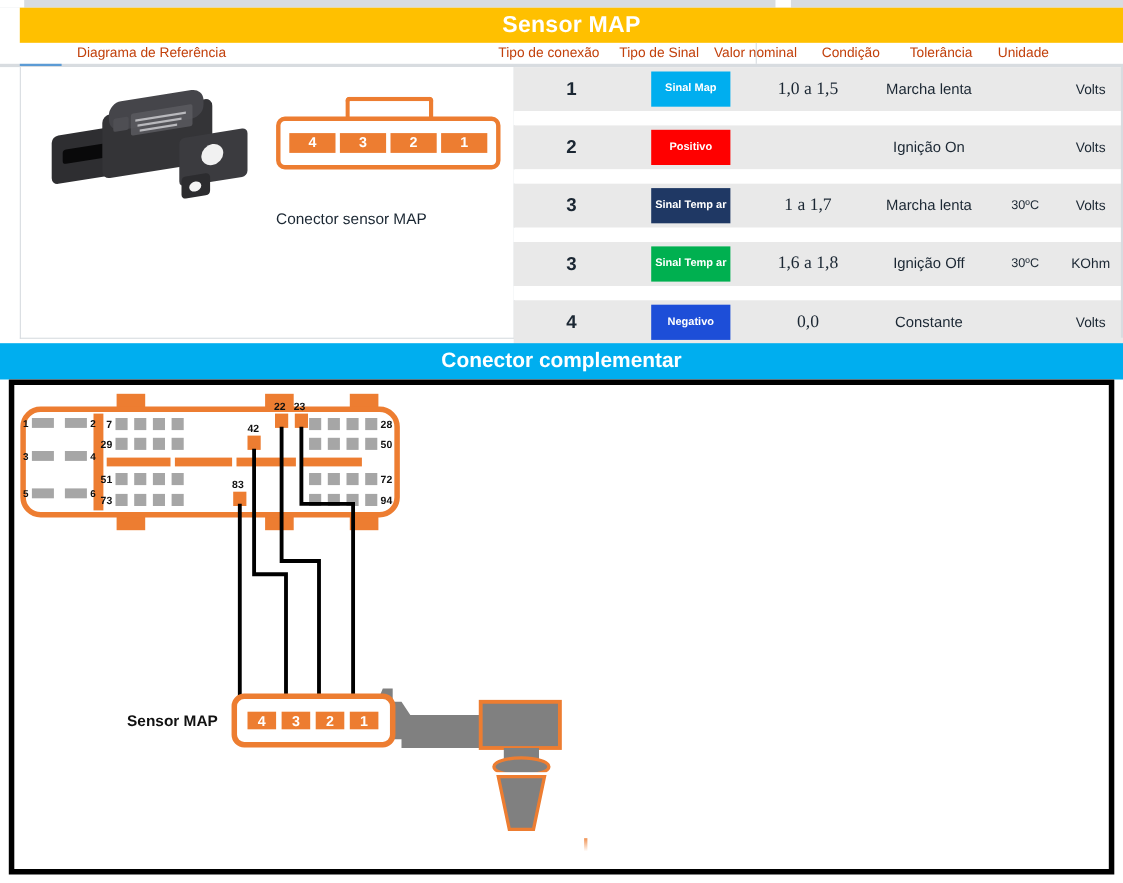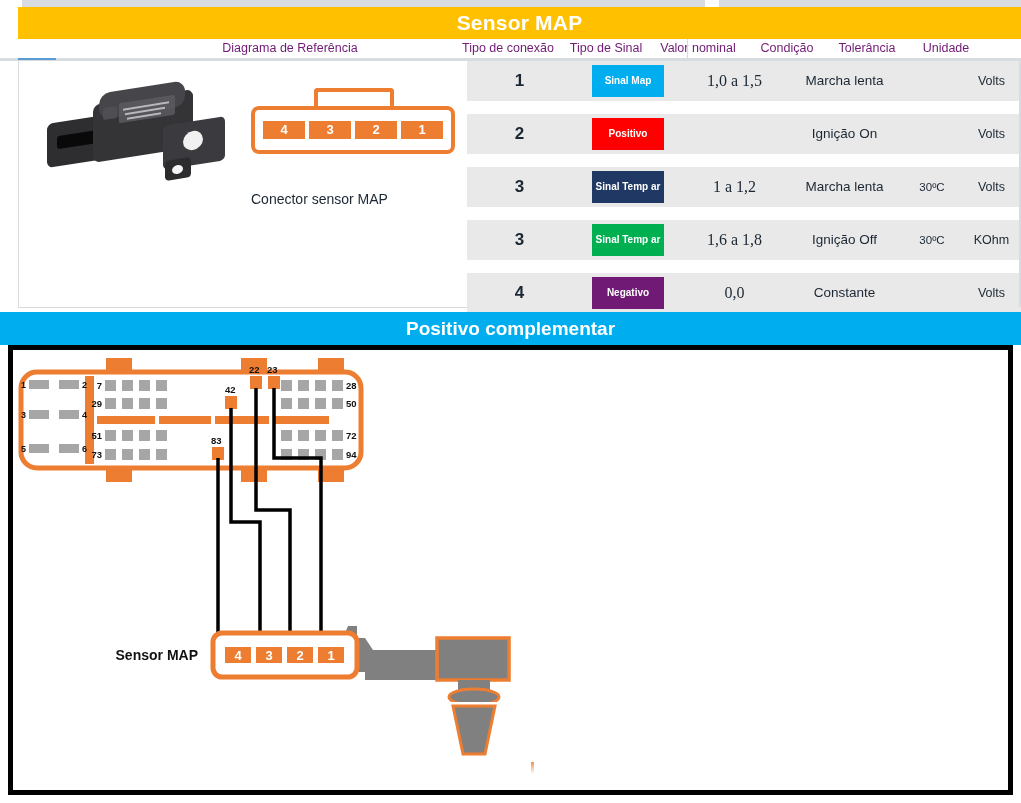--- a/index.html
+++ b/index.html
@@ -12,22 +12,22 @@
   .topstrip-gap{position:absolute;left:705px;top:0;width:14px;height:7px;background:#ffffff;}
 
   
   .title-bar{position:absolute;left:18px;top:7px;width:1003px;height:32px;background:#ffc000;}
   .title-text{position:absolute;left:0;top:0;width:100%;height:32px;line-height:32px;
     text-align:center;color:#ffffff;font-size:21px;font-weight:bold;
     font-family:"Liberation Sans",sans-serif;letter-spacing:.2px;}
 
   
   .hdr-row{position:absolute;left:18px;top:39px;width:1003px;height:19px;background:#ffffff;}
-  .hdr-cell{position:absolute;top:0;height:31px;line-height:19px;text-align:center;
-    font-size:12.5px;color:#701a75;font-family:"Liberation Sans",sans-serif;white-space:nowrap;}
+  .hdr-cell{position:absolute;top:0;height:31px;line-height:19px;
+    font-size:12.5px;color:#c2410c;font-family:"Liberation Sans",sans-serif;white-space:nowrap;}
   .hdr-sep{position:absolute;left:687px;top:39px;width:1px;height:19px;background:#d8dce0;}
   .hdr-underline{position:absolute;left:0;top:58px;width:1021px;height:3px;background:#d8dce0;}
   .hdr-underline-blue{position:absolute;left:18px;top:58px;width:38px;height:2px;background:#5b9bd5;}
 
   
   .leftpanel{position:absolute;left:18px;top:61px;width:448px;height:246px;background:#ffffff;
     border-left:1px solid #d8dce0;border-right:1px solid #d8dce0;border-bottom:1px solid #d8dce0;}
 
   
   .photo{position:absolute;left:18px;top:22px;width:210px;height:110px;}
@@ -174,52 +174,52 @@
         <div class="cell c-cond">Ignição On</div>
         <div class="cell c-tol"></div>
         <div class="cell c-unit">Volts</div>
       </div>
       <div class="trow spacer"></div>
       <div class="trow alt">
         <div class="cell c-pin">3</div>
         <div class="cell c-type">
           <div class="badge" style="background: rgb(31, 56, 100);">Sinal Temp ar</div>
         </div>
-        <div class="cell c-val">1 a 1,2</div>
+        <div class="cell c-val">1 a 1,7</div>
         <div class="cell c-cond">Marcha lenta</div>
         <div class="cell c-tol">30ºC</div>
         <div class="cell c-unit">Volts</div>
       </div>
       <div class="trow spacer"></div>
       <div class="trow alt">
         <div class="cell c-pin">3</div>
         <div class="cell c-type">
           <div class="badge" style="background: rgb(0, 176, 80);">Sinal Temp ar</div>
         </div>
         <div class="cell c-val">1,6 a 1,8</div>
         <div class="cell c-cond">Ignição Off</div>
         <div class="cell c-tol">30ºC</div>
         <div class="cell c-unit">KOhm</div>
       </div>
       <div class="trow spacer"></div>
       <div class="trow alt">
         <div class="cell c-pin">4</div>
         <div class="cell c-type">
-          <div class="badge" style="background: #701a75;">Negativo</div>
+          <div class="badge" style="background: #1d4ed8;">Negativo</div>
         </div>
         <div class="cell c-val">0,0</div>
         <div class="cell c-cond">Constante</div>
         <div class="cell c-tol"></div>
         <div class="cell c-unit">Volts</div>
       </div>
     </div>
   <div class="table-edge"></div>
 
   <div class="banner">
-    <div class="banner-text">Positivo complementar</div>
+    <div class="banner-text">Conector complementar</div>
   </div>
 
   <div class="diagram">
     <svg class="diagram-stage" viewBox="0 0 995 440" preserveAspectRatio="none">
       <defs></defs>
 
       <g>
 
         <rect x="93" y="8" width="26" height="22" fill="#ED7D31"></rect>
         <rect x="228" y="8" width="26" height="22" fill="#ED7D31"></rect>

